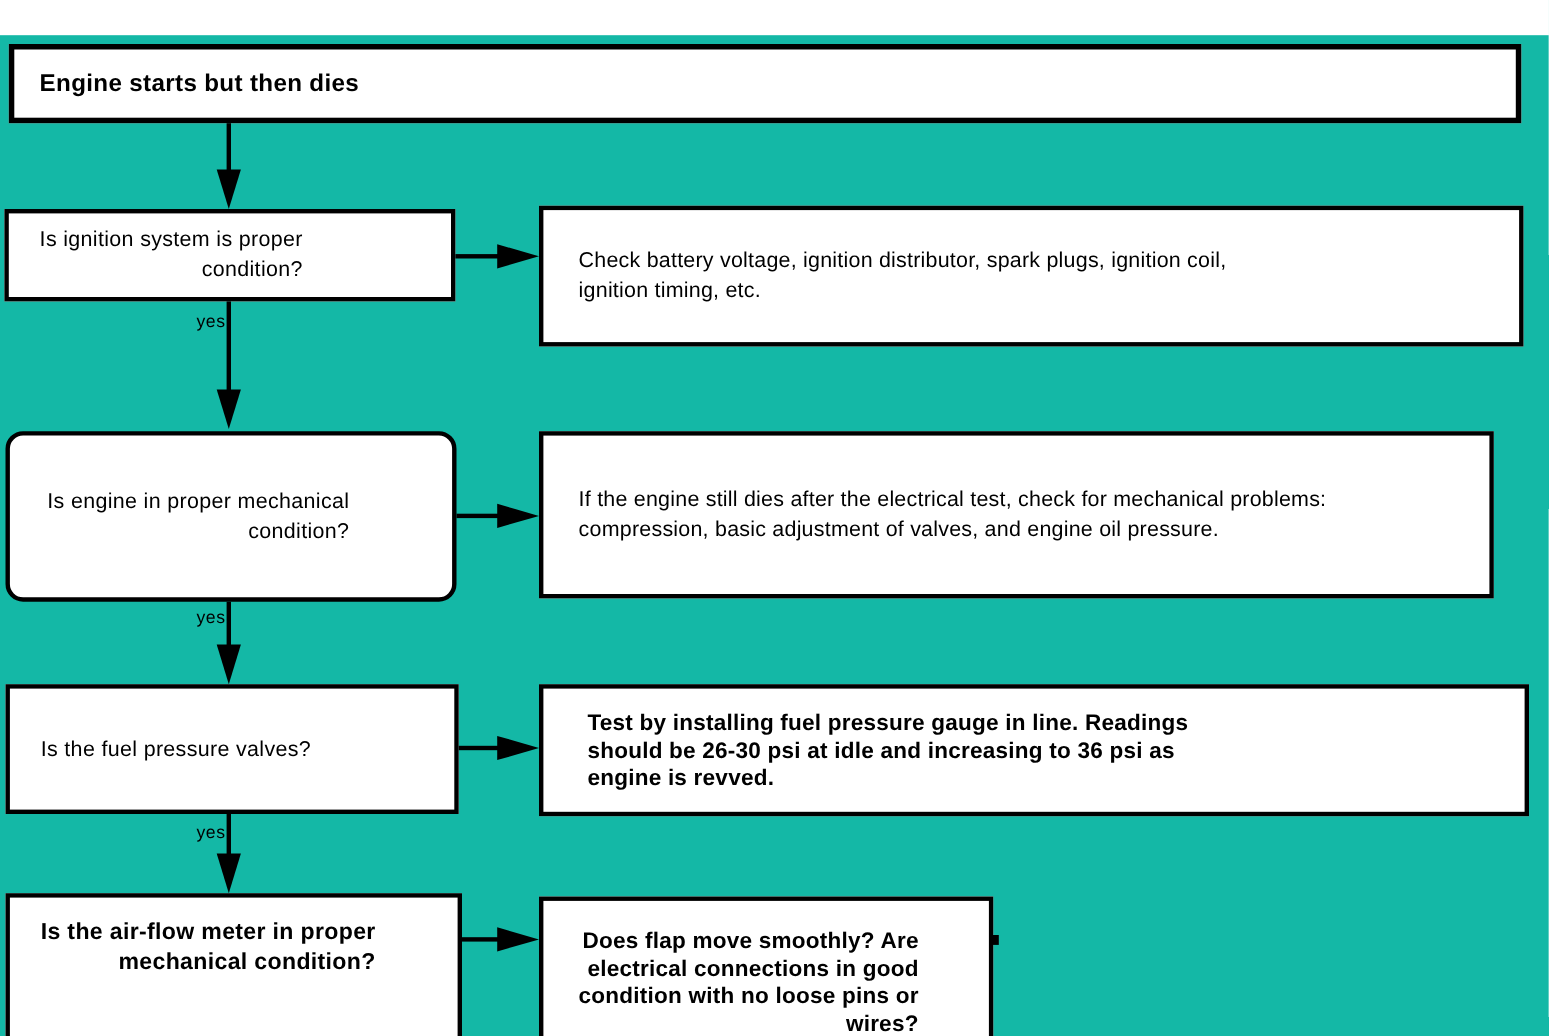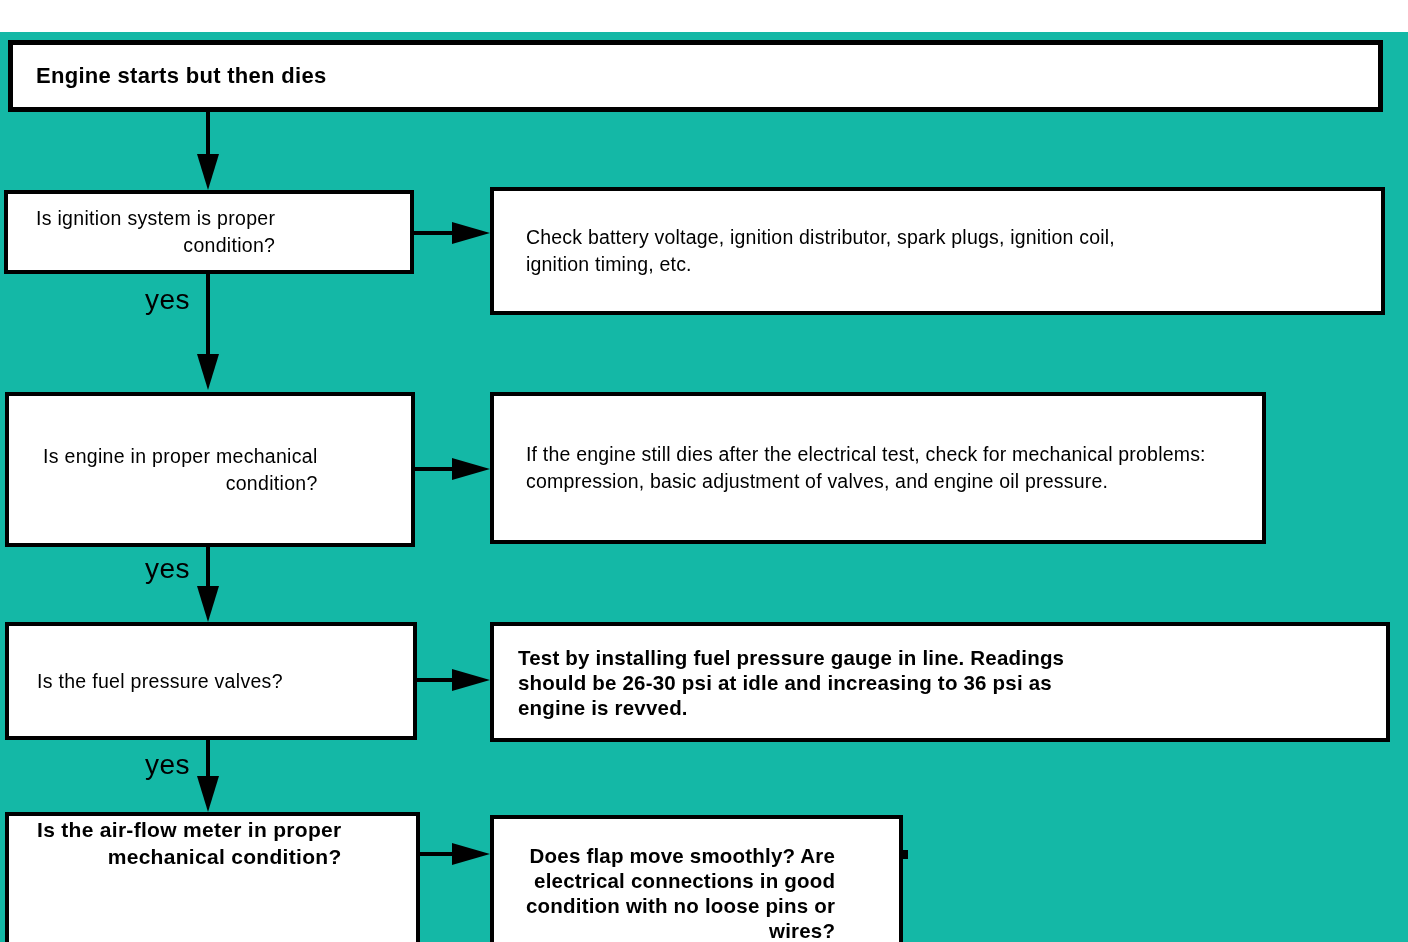--- a/index.html
+++ b/index.html
@@ -18,38 +18,38 @@
     display: flex; align-items: center;
   }
   .txt { white-space: pre-line; }
 
   
   .title-box { left: 8px; top: 8px; width: 1375px; height: 72px; border-width: 5px; }
   .title-box .txt { padding-left: 23px; font-weight: bold; font-size: 22px; letter-spacing: .3px; }
 
   
   .d1 { left: 4px;  top: 158px; width: 410px; height: 84px; }
-  .d2 { left: 5px;  top: 360px; width: 410px; height: 155px; }
+  .d2 { left: 5px;  top: 360px; width: 410px; height: 155px; border-radius: 16px; }
   .d3 { left: 5px;  top: 590px; width: 412px; height: 118px; }
   .d4 { left: 5px;  top: 780px; width: 415px; height: 156px; align-items: flex-start; }
   .q-txt { padding-left: 28px; font-size: 19.5px; line-height: 1.38; letter-spacing: .3px; text-align: right; }
   .d2 .txt { padding-left: 34px; }
-  .d4 .txt { font-weight: bold; font-size: 21px; line-height: 1.3; }
+  .d4 .txt { padding-top: 18px; font-weight: bold; font-size: 21px; line-height: 1.3; }
 
   
   .r1 { left: 490px; top: 155px; width: 895px; height: 128px; }
-  .r2 { left: 490px; top: 360px; width: 776px; height: 152px; }
-  .r3 { left: 490px; top: 590px; width: 900px; height: 120px; }
+  .r2 { left: 490px; top: 360px; width: 868px; height: 152px; }
+  .r3 { left: 490px; top: 590px; width: 900px; height: 120px; padding-left: 16px; }
   .r4 { left: 490px; top: 783px; width: 413px; height: 155px; text-align: right; }
   .a-txt { padding-left: 32px; padding-right: 16px; font-size: 19.5px; line-height: 1.4; letter-spacing: .2px; }
   .r3 .txt { font-weight: bold; font-size: 20.5px; line-height: 1.22; padding-left: 24px; }
   .r4 .txt { font-weight: bold; font-size: 20.5px; line-height: 1.22; }
 
   
-  .yes { position: absolute; width: 60px; font-size: 28px; letter-spacing: .5px; }
+  .yes { position: absolute; width: 60px; text-align: right; font-size: 16px; letter-spacing: .5px; }
   .yes1 { left: 145px; top: 252px; }
   .yes2 { left: 145px; top: 521px; }
   .yes3 { left: 145px; top: 717px; }
 
   
   .vline { position: absolute; left: 206px; width: 4px; background: #000; }
   .v0 { top: 80px;  height: 48px; }
   .v1 { top: 242px; height: 84px; }
   .v2 { top: 515px; height: 44px; }
   .v3 { top: 708px; height: 40px; }

